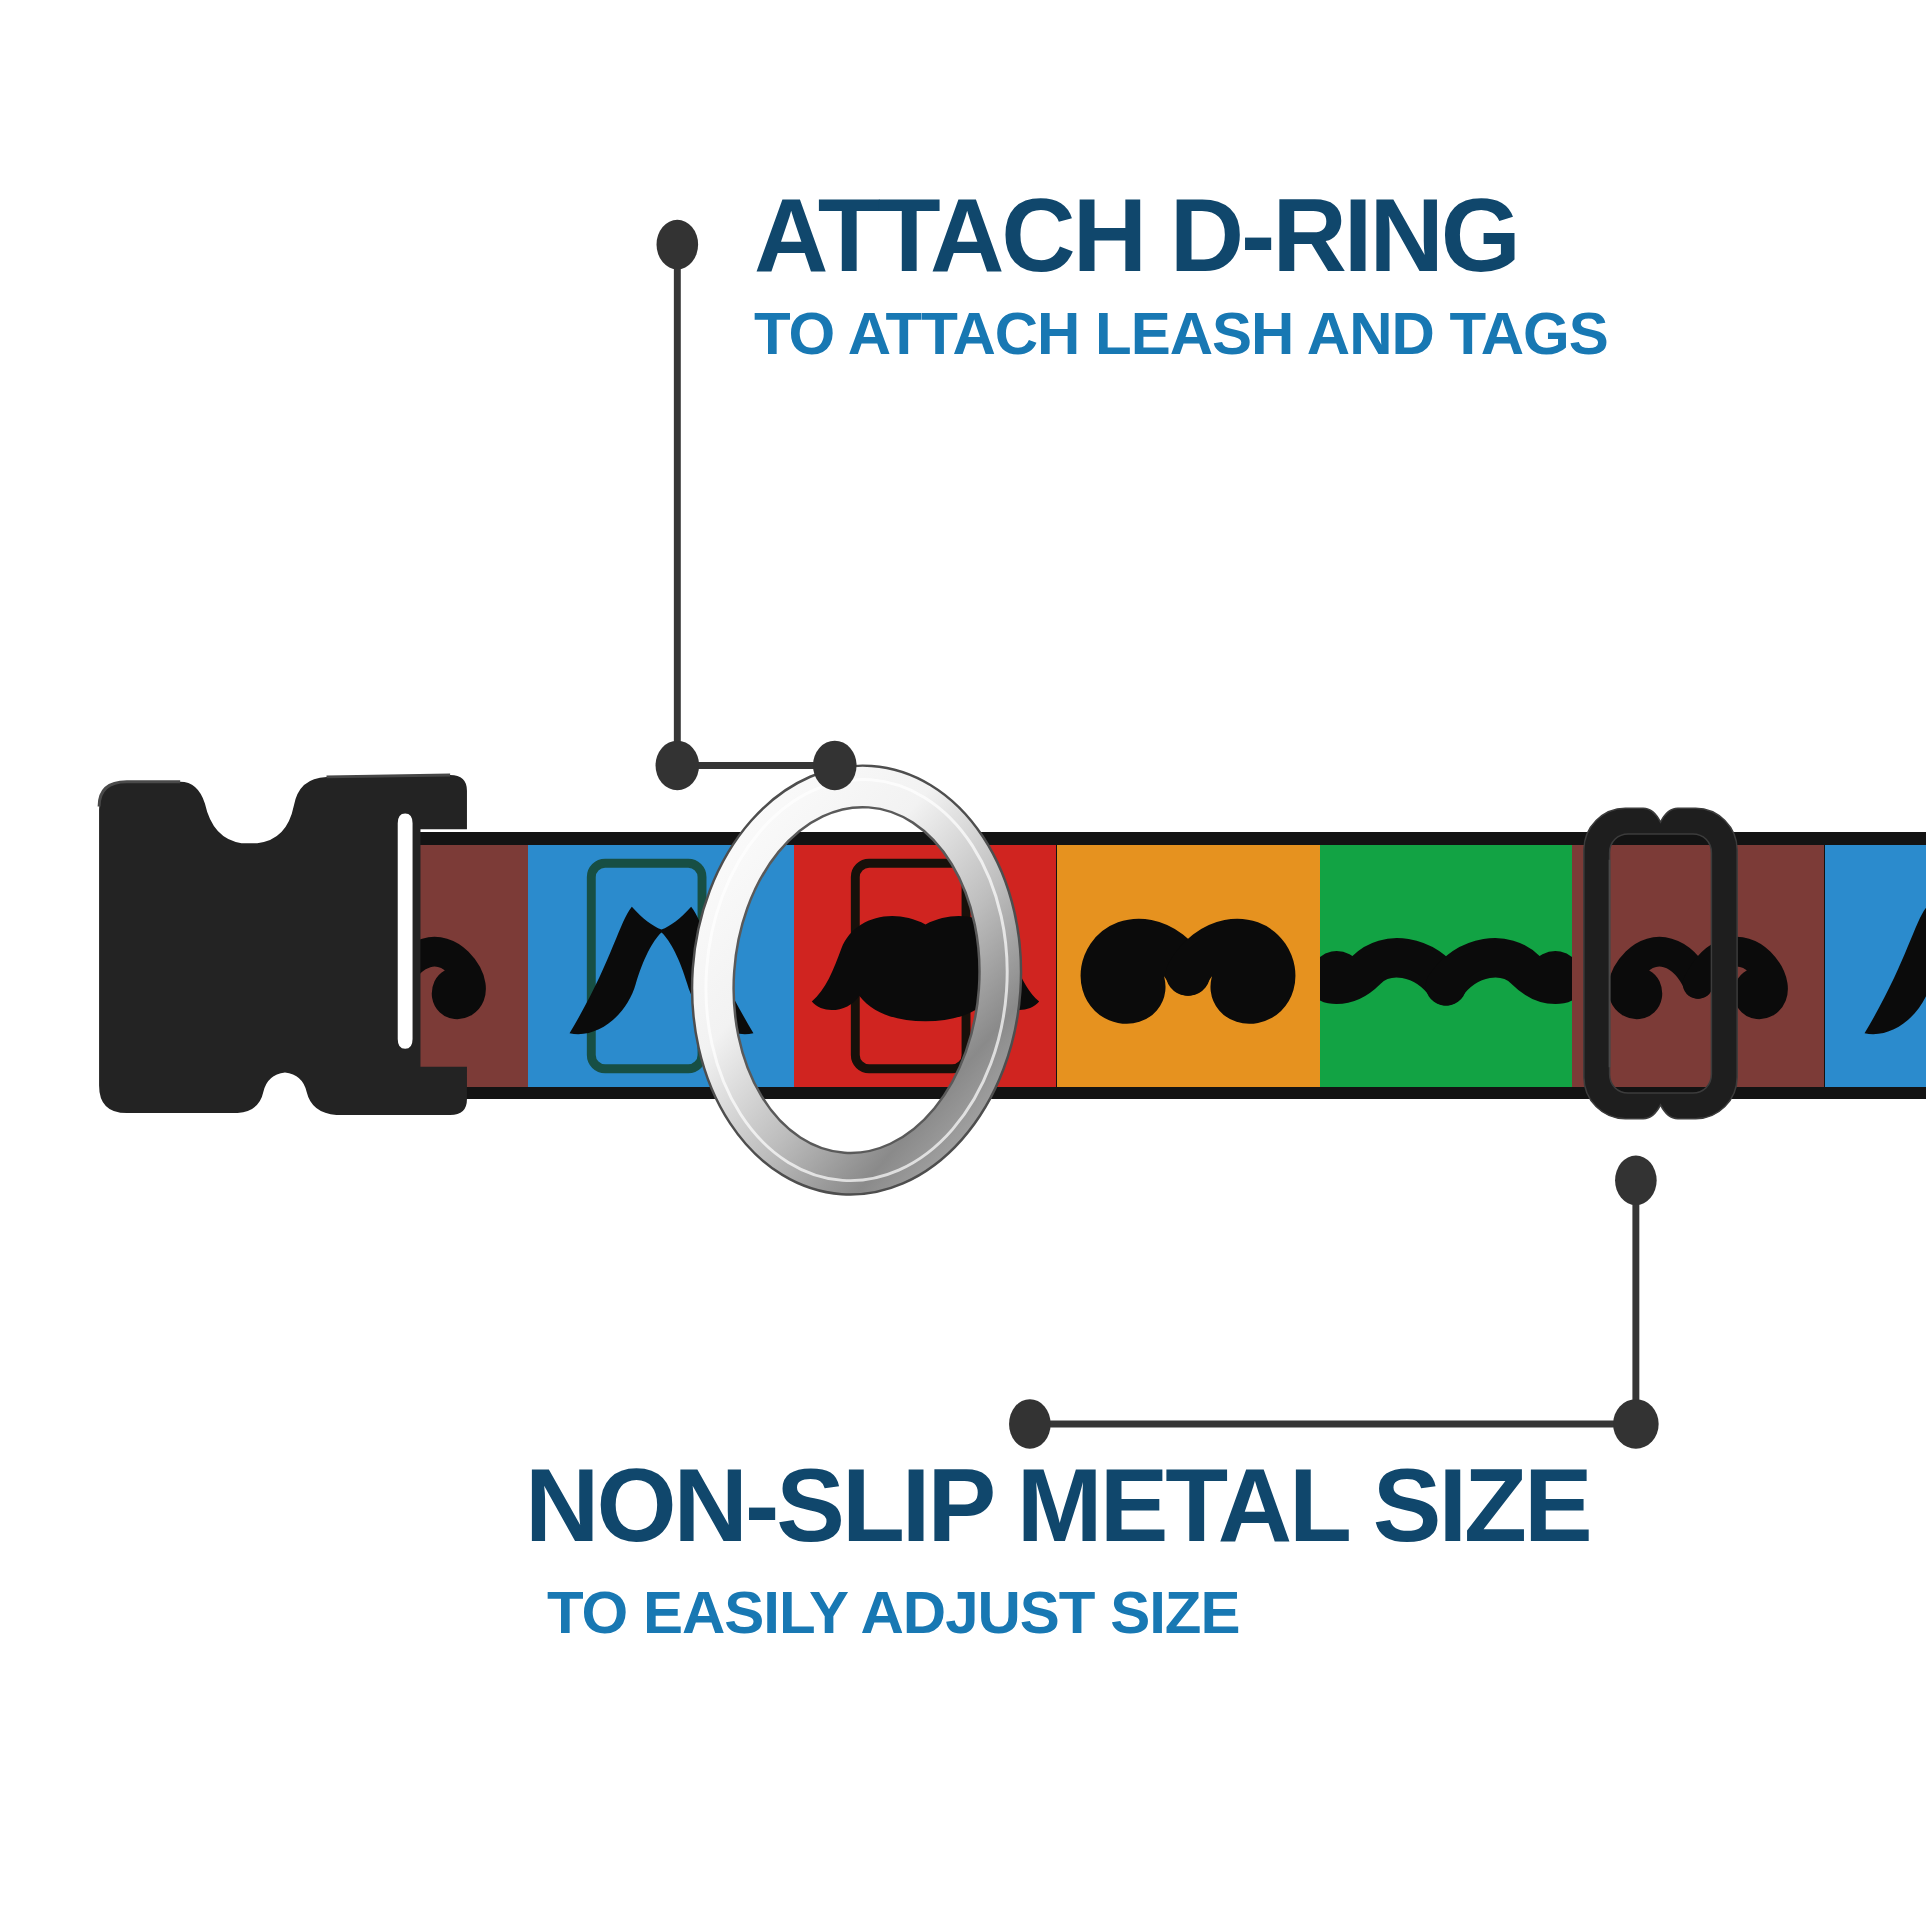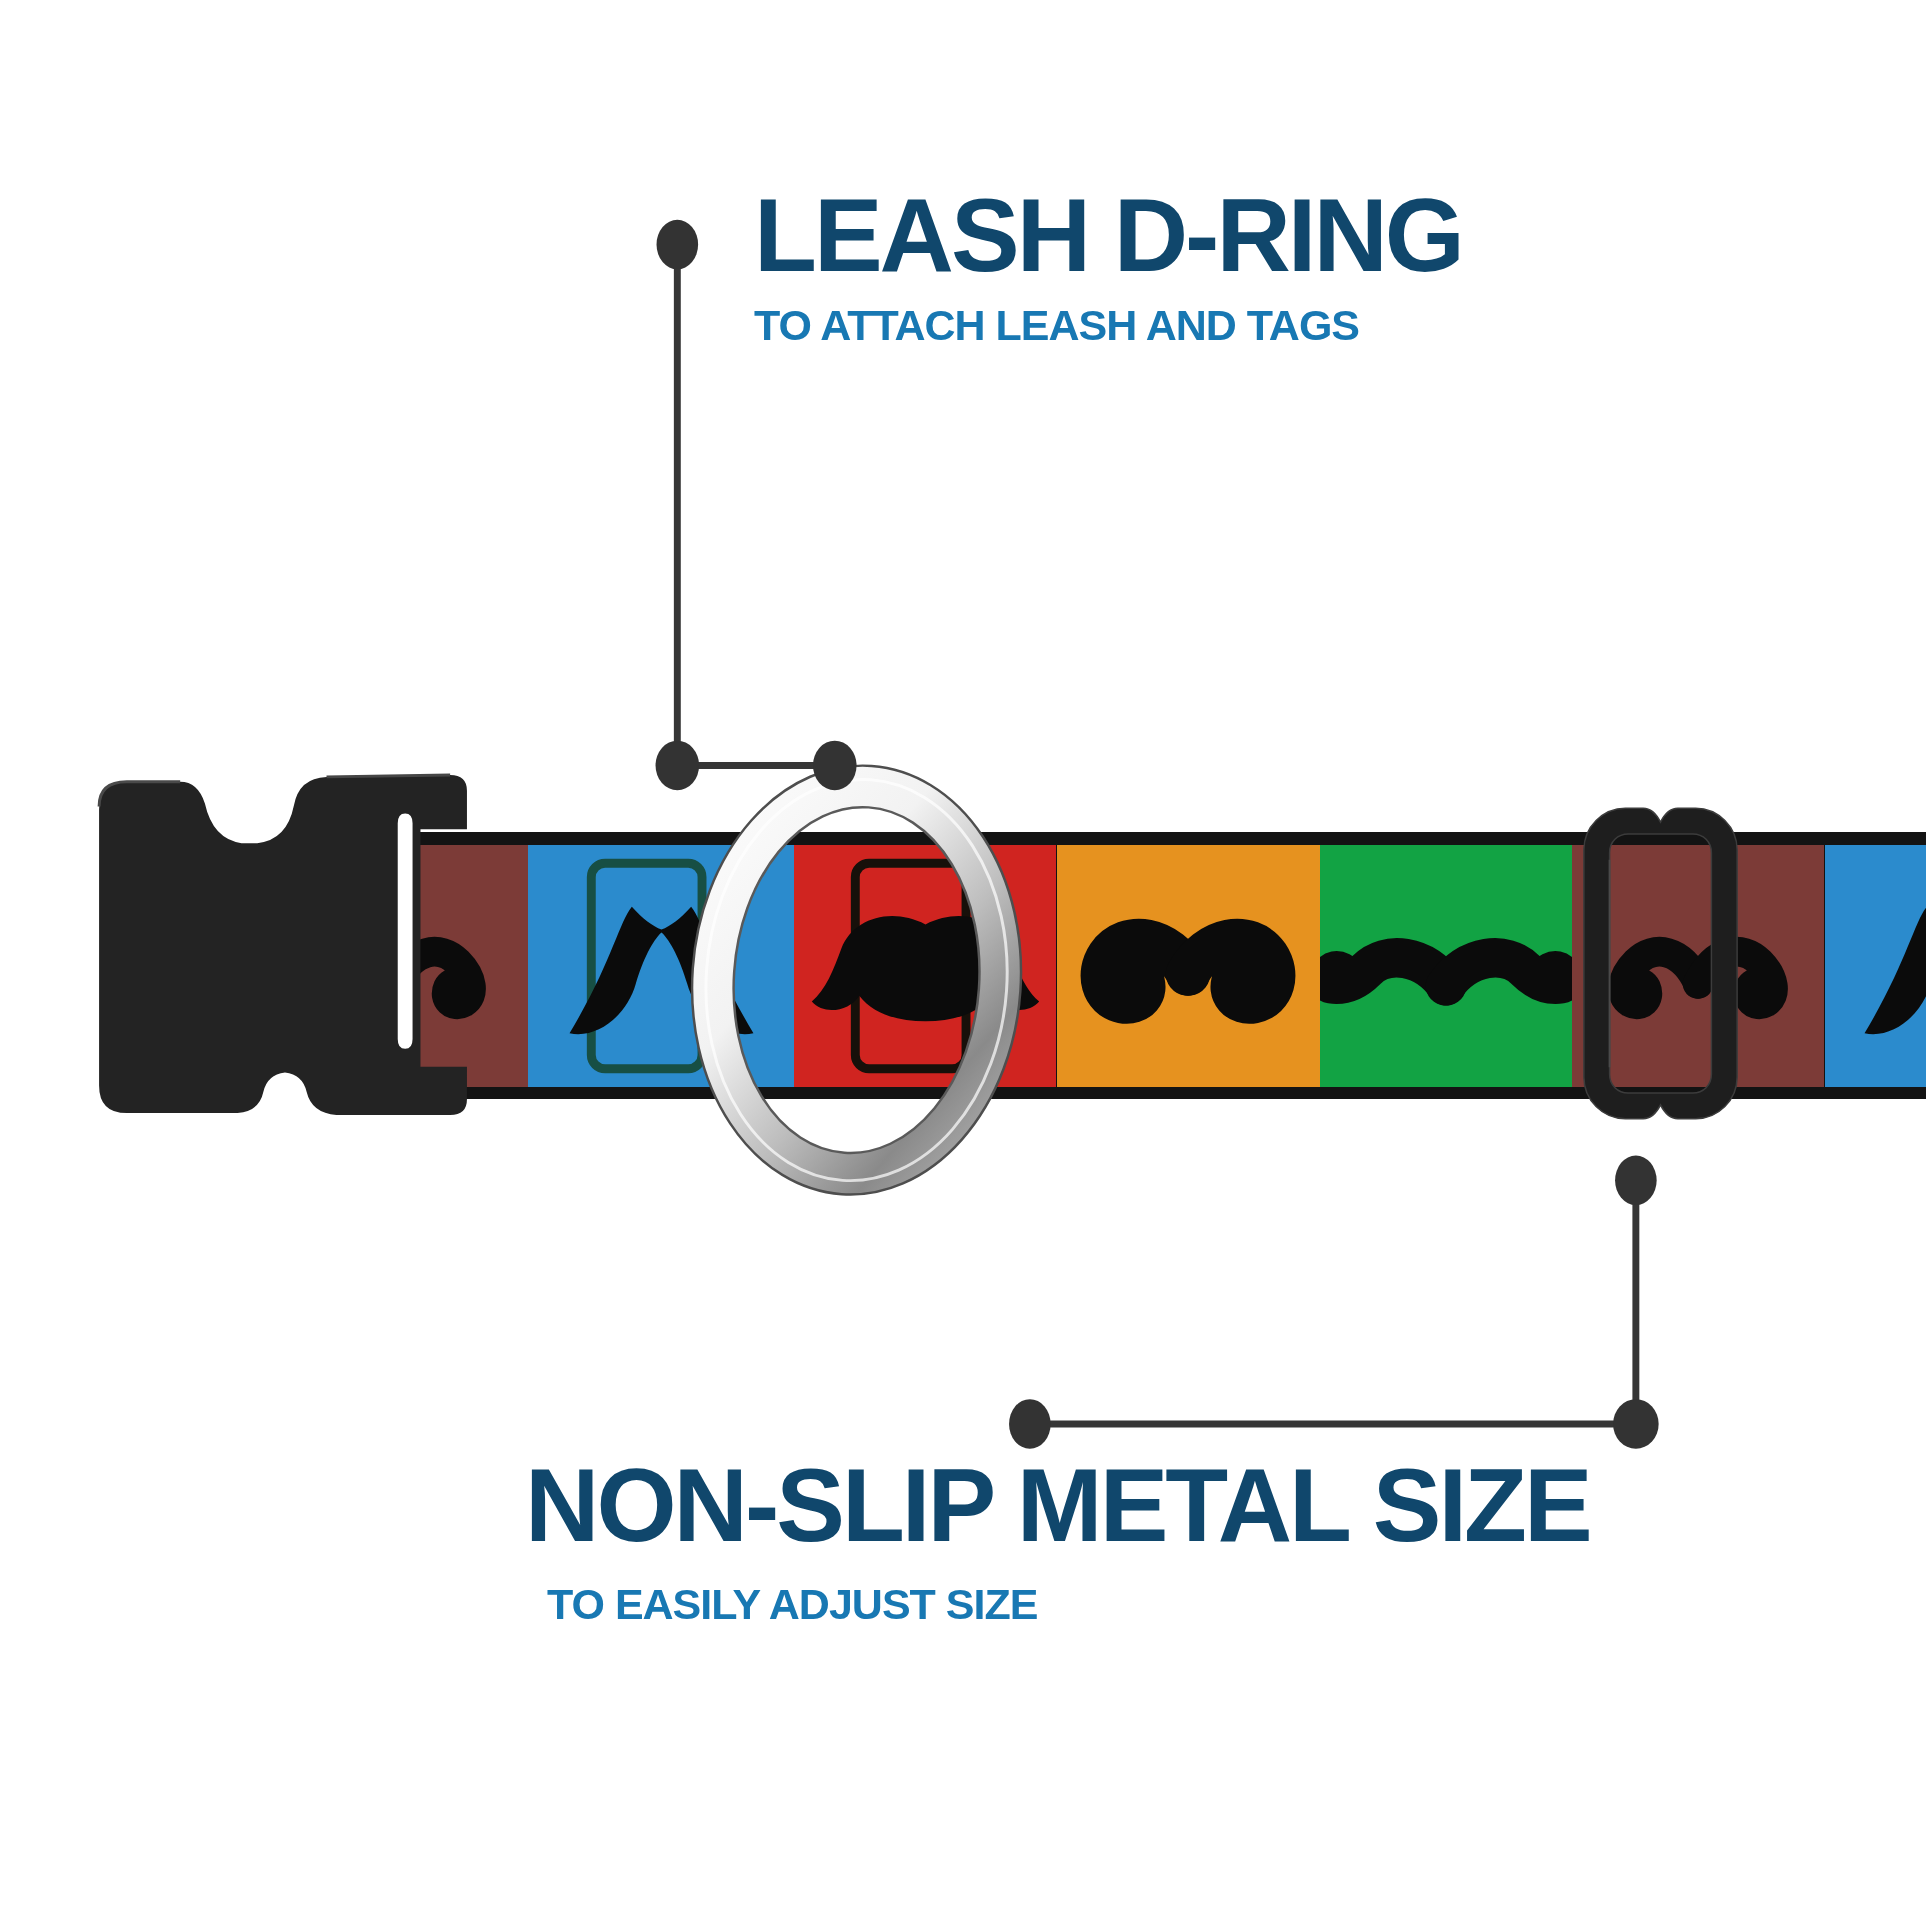--- a/index.html
+++ b/index.html
@@ -6,21 +6,21 @@
   #canvas{
     position:relative;width:1927px;height:1927px;background:#ffffff;overflow:hidden;
     font-family:"Liberation Sans", sans-serif;
   }
   .abs{position:absolute;}
   .callout-title{
     font-weight:700;color:var(--title-color);font-size:103px;line-height:1;
     letter-spacing:-3px;white-space:nowrap;
   }
   .callout-subtitle{
-    font-weight:700;color:var(--subtitle-color);font-size:43px;line-height:1;
+    font-weight:700;color:var(--subtitle-color);font-size:60px;line-height:1;
     letter-spacing:-1px;white-space:nowrap;
   }
   #strap{
     position:absolute;left:413px;top:832px;width:1514px;height:267px;
     background:var(--edge-color);
   }
   .pattern-block{
     position:absolute;top:13px;height:242px;overflow:hidden;
   }
   .pattern-block svg{position:absolute;top:0;}
@@ -114,20 +114,20 @@
       <ellipse cx="684" cy="773" rx="22" ry="25" stroke="none"></ellipse>
       <ellipse cx="843" cy="773" rx="22" ry="25" stroke="none"></ellipse>
       <line x1="1652" y1="1192" x2="1652" y2="1438"></line>
       <line x1="1040" y1="1438" x2="1652" y2="1438"></line>
       <ellipse cx="1652" cy="1192" rx="21" ry="25" stroke="none"></ellipse>
       <ellipse cx="1652" cy="1438" rx="23" ry="25" stroke="none"></ellipse>
       <ellipse cx="1040" cy="1438" rx="21" ry="25" stroke="none"></ellipse>
     </g>
   </svg>
 
-  <div class="abs callout-title" style="left:754px;top:184px;">LEASH D-RING</div>
+  <div class="abs callout-title" style="left:754px;top:184px;">ATTACH D-RING</div>
   <div class="abs callout-subtitle" style="left:754px;top:304px;">TO ATTACH LEASH AND TAGS</div>
 
   <div class="abs callout-title" style="left:525px;top:1454px;">NON-SLIP METAL SIZE</div>
   <div class="abs callout-subtitle" style="left:523px;top:1583px;margin-left:24px;">TO EASILY ADJUST SIZE</div>
 
 </div>
 
 
 </body></html>

